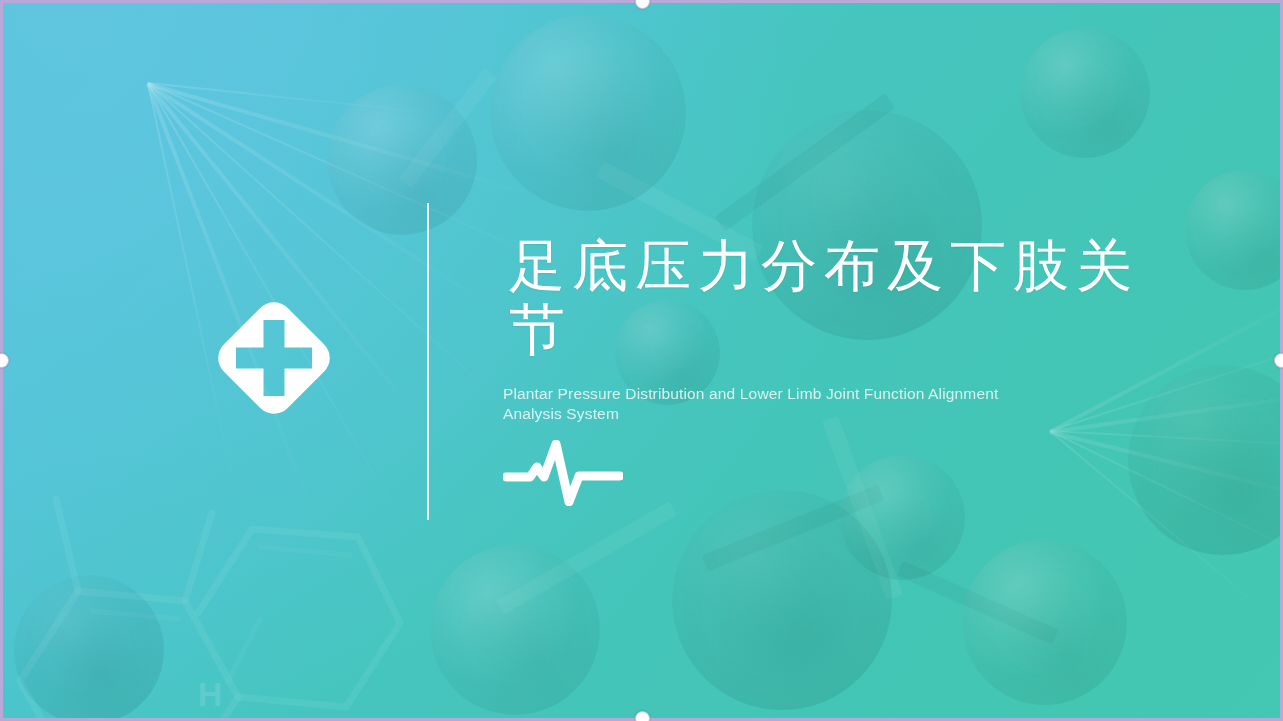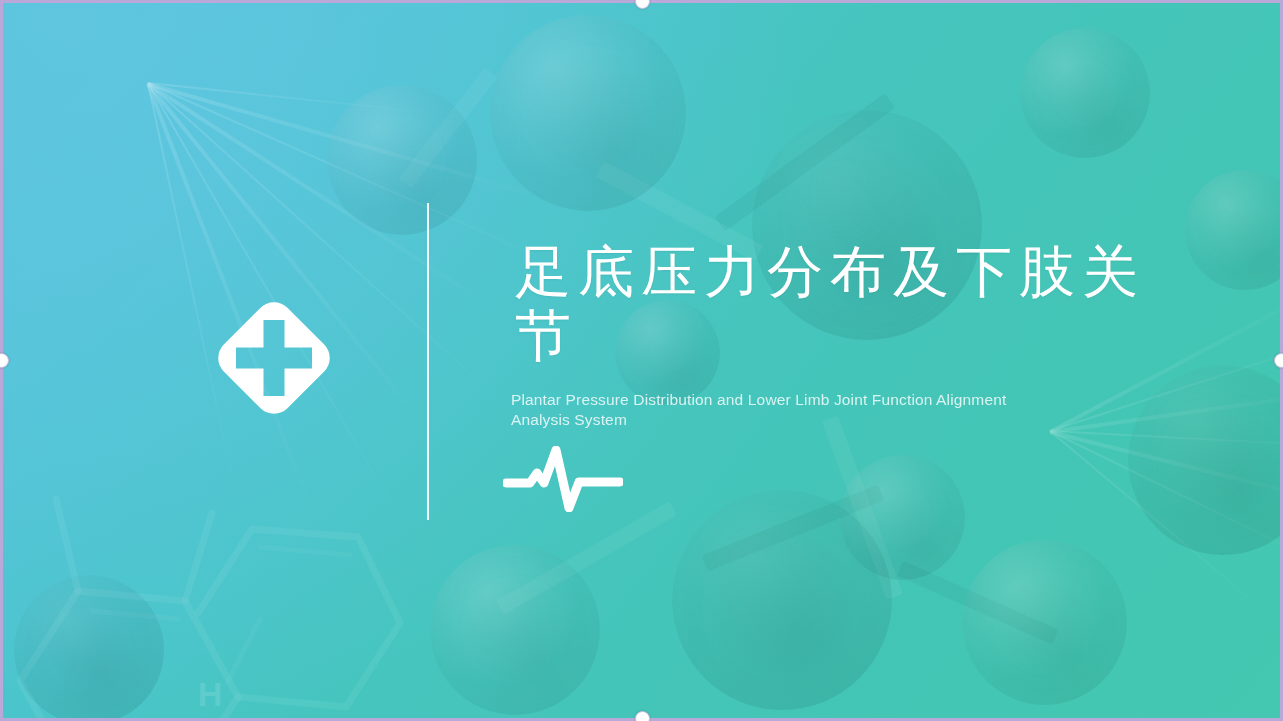--- a/index.html
+++ b/index.html
@@ -158,25 +158,25 @@
     width: 700px;
     z-index: 20;
   }
   .title-cn {
     font-size: 56px;
     line-height: 64px;
     color: #ffffff;
     letter-spacing: 7px;
     font-weight: 400;
     white-space: pre-wrap;
-    margin: 12px;
+    margin: 6px;
     text-shadow: 0 1px 2px rgba(0,70,70,0.07);
   }
   .subtitle-en {
-    margin: 22px 0 0 8px;
+    margin: 22px 0 0 0;
     font-size: 15.5px;
     line-height: 20px;
     color: rgba(255,255,255,0.80);
     font-weight: 400;
     letter-spacing: 0.15px;
     max-width: 500px;
   }
   .ecg-wrap {
     margin-top: 16px;
     width: 120px;

